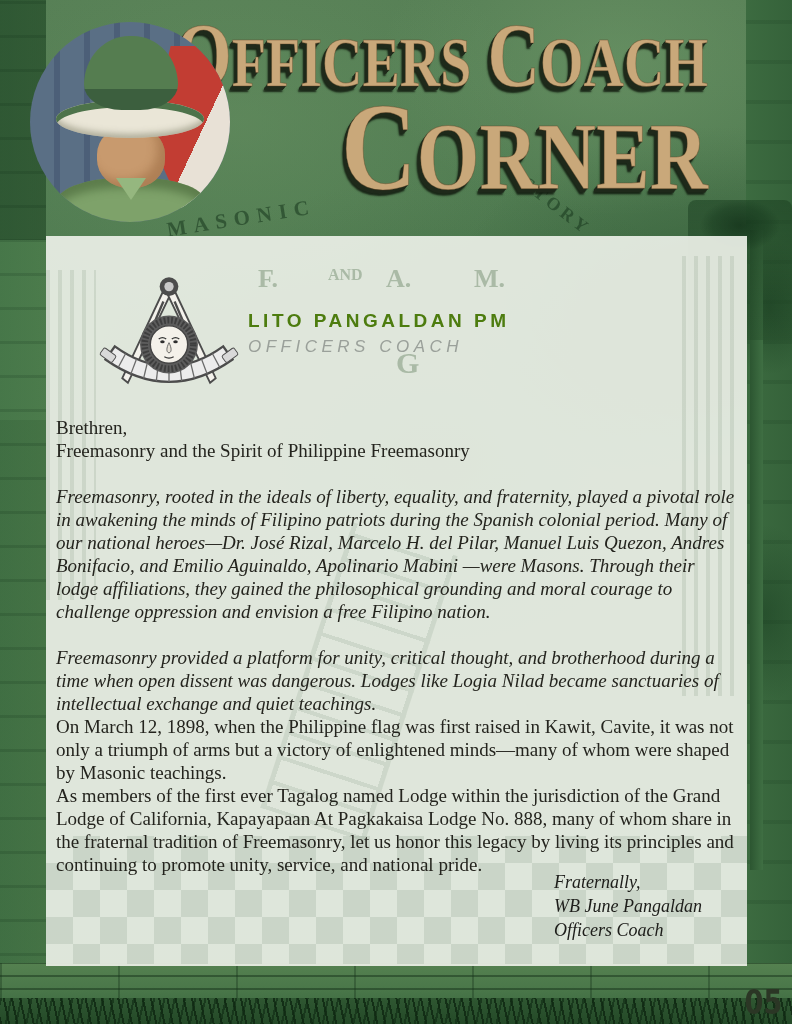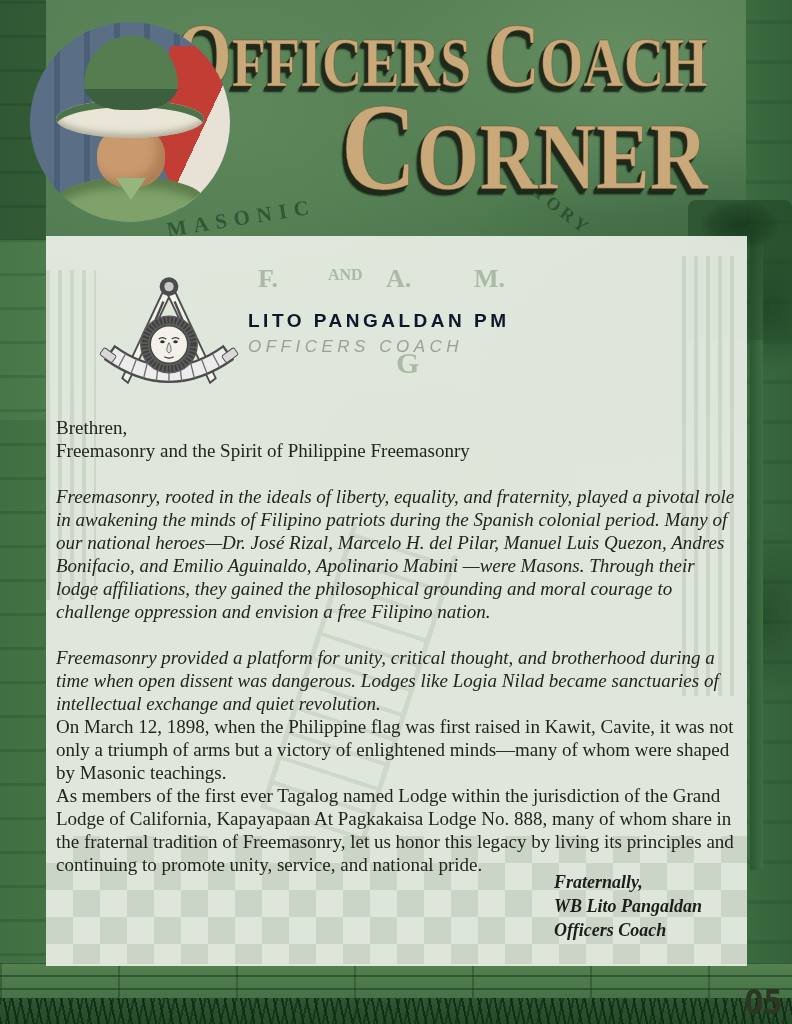--- a/index.html
+++ b/index.html
@@ -93,30 +93,30 @@
         font-family:"Liberation Serif",serif;}
   .fam.f{left:212px;top:28px;font-size:26px;}
   .fam.and{left:282px;top:30px;font-size:16px;}
   .fam.a{left:340px;top:28px;font-size:26px;}
   .fam.m{left:428px;top:28px;font-size:26px;}
   .fam.g{left:350px;top:110px;font-size:30px;}
   
   .logo{position:absolute;left:52px;top:36px;width:142px;height:132px;z-index:1;}
   
   .byline{position:absolute;left:202px;top:74px;z-index:1;font-family:"Liberation Sans",sans-serif;}
-  .byline .name{font-size:19px;font-weight:bold;letter-spacing:3.5px;color:#0f172a;}
+  .byline .name{font-size:19px;font-weight:bold;letter-spacing:3.5px;color:#4d7c0f;}
   .byline .role{margin-top:5px;font-size:17px;font-style:italic;letter-spacing:4.5px;color:#9aa09a;}
   
   .body-text{position:absolute;left:10px;top:180px;width:684px;z-index:1;
         font-size:19px;line-height:23px;color:#24241e;}
   .body-text p{margin:0;}
   .body-text p.gap{margin-top:23px;font-style:italic;}
   
   .signoff{position:absolute;left:508px;top:634px;z-index:1;
-        font-size:18px;line-height:24px;font-weight:bold;font-style:italic;color:#1d1d1a;}
+        font-size:18px;line-height:24px;font-weight:normal;font-style:italic;color:#1d1d1a;}
   .signoff p{margin:0;}
   
   .page-num{position:absolute;right:10px;bottom:2px;z-index:5;
         font-family:"DejaVu Sans",sans-serif;font-weight:bold;font-size:34px;
         color:#2b3625;transform:scaleX(.8);transform-origin:100% 50%;}
 </style>
 </head>
 <body>
 
 <div class="page">
@@ -196,27 +196,27 @@
 
     <div class="byline">
       <div class="name">LITO PANGALDAN PM</div>
       <div class="role">OFFICERS COACH</div>
     </div>
 
     <div class="body-text">
       <p>Brethren,</p>
       <p>Freemasonry and the Spirit of Philippine Freemasonry</p>
       <p class="gap">Freemasonry, rooted in the ideals of liberty, equality, and fraternity, played a pivotal role in awakening the minds of Filipino patriots during the Spanish colonial period. Many of our national heroes—Dr. José Rizal, Marcelo H. del Pilar, Manuel Luis Quezon, Andres Bonifacio, and Emilio Aguinaldo, Apolinario Mabini —were Masons. Through their lodge affiliations, they gained the philosophical grounding and moral courage to challenge oppression and envision a free Filipino nation.</p>
-      <p class="gap">Freemasonry provided a platform for unity, critical thought, and brotherhood during a time when open dissent was dangerous. Lodges like Logia Nilad became sanctuaries of intellectual exchange and quiet revolution.</p>
+      <p class="gap">Freemasonry provided a platform for unity, critical thought, and brotherhood during a time when open dissent was dangerous. Lodges like Logia Nilad became sanctuaries of intellectual exchange and quiet teachings.</p>
       <p>On March 12, 1898, when the Philippine flag was first raised in Kawit, Cavite, it was not only a triumph of arms but a victory of enlightened minds—many of whom were shaped by Masonic teachings.</p>
       <p>As members of the first ever Tagalog named Lodge within the jurisdiction of the Grand Lodge of California, Kapayapaan At Pagkakaisa Lodge No. 888, many of whom share in the fraternal tradition of Freemasonry, let us honor this legacy by living its principles and continuing to promote unity, service, and national pride.</p>
     </div>
 
     <div class="signoff">
       <p>Fraternally,</p>
-      <p>WB Lito Pangaldan</p>
+      <p>WB June Pangaldan</p>
       <p>Officers Coach</p>
     </div>
   </div>
 
   <div class="page-num">05</div>
 
 </div>
 
 </body></html>

